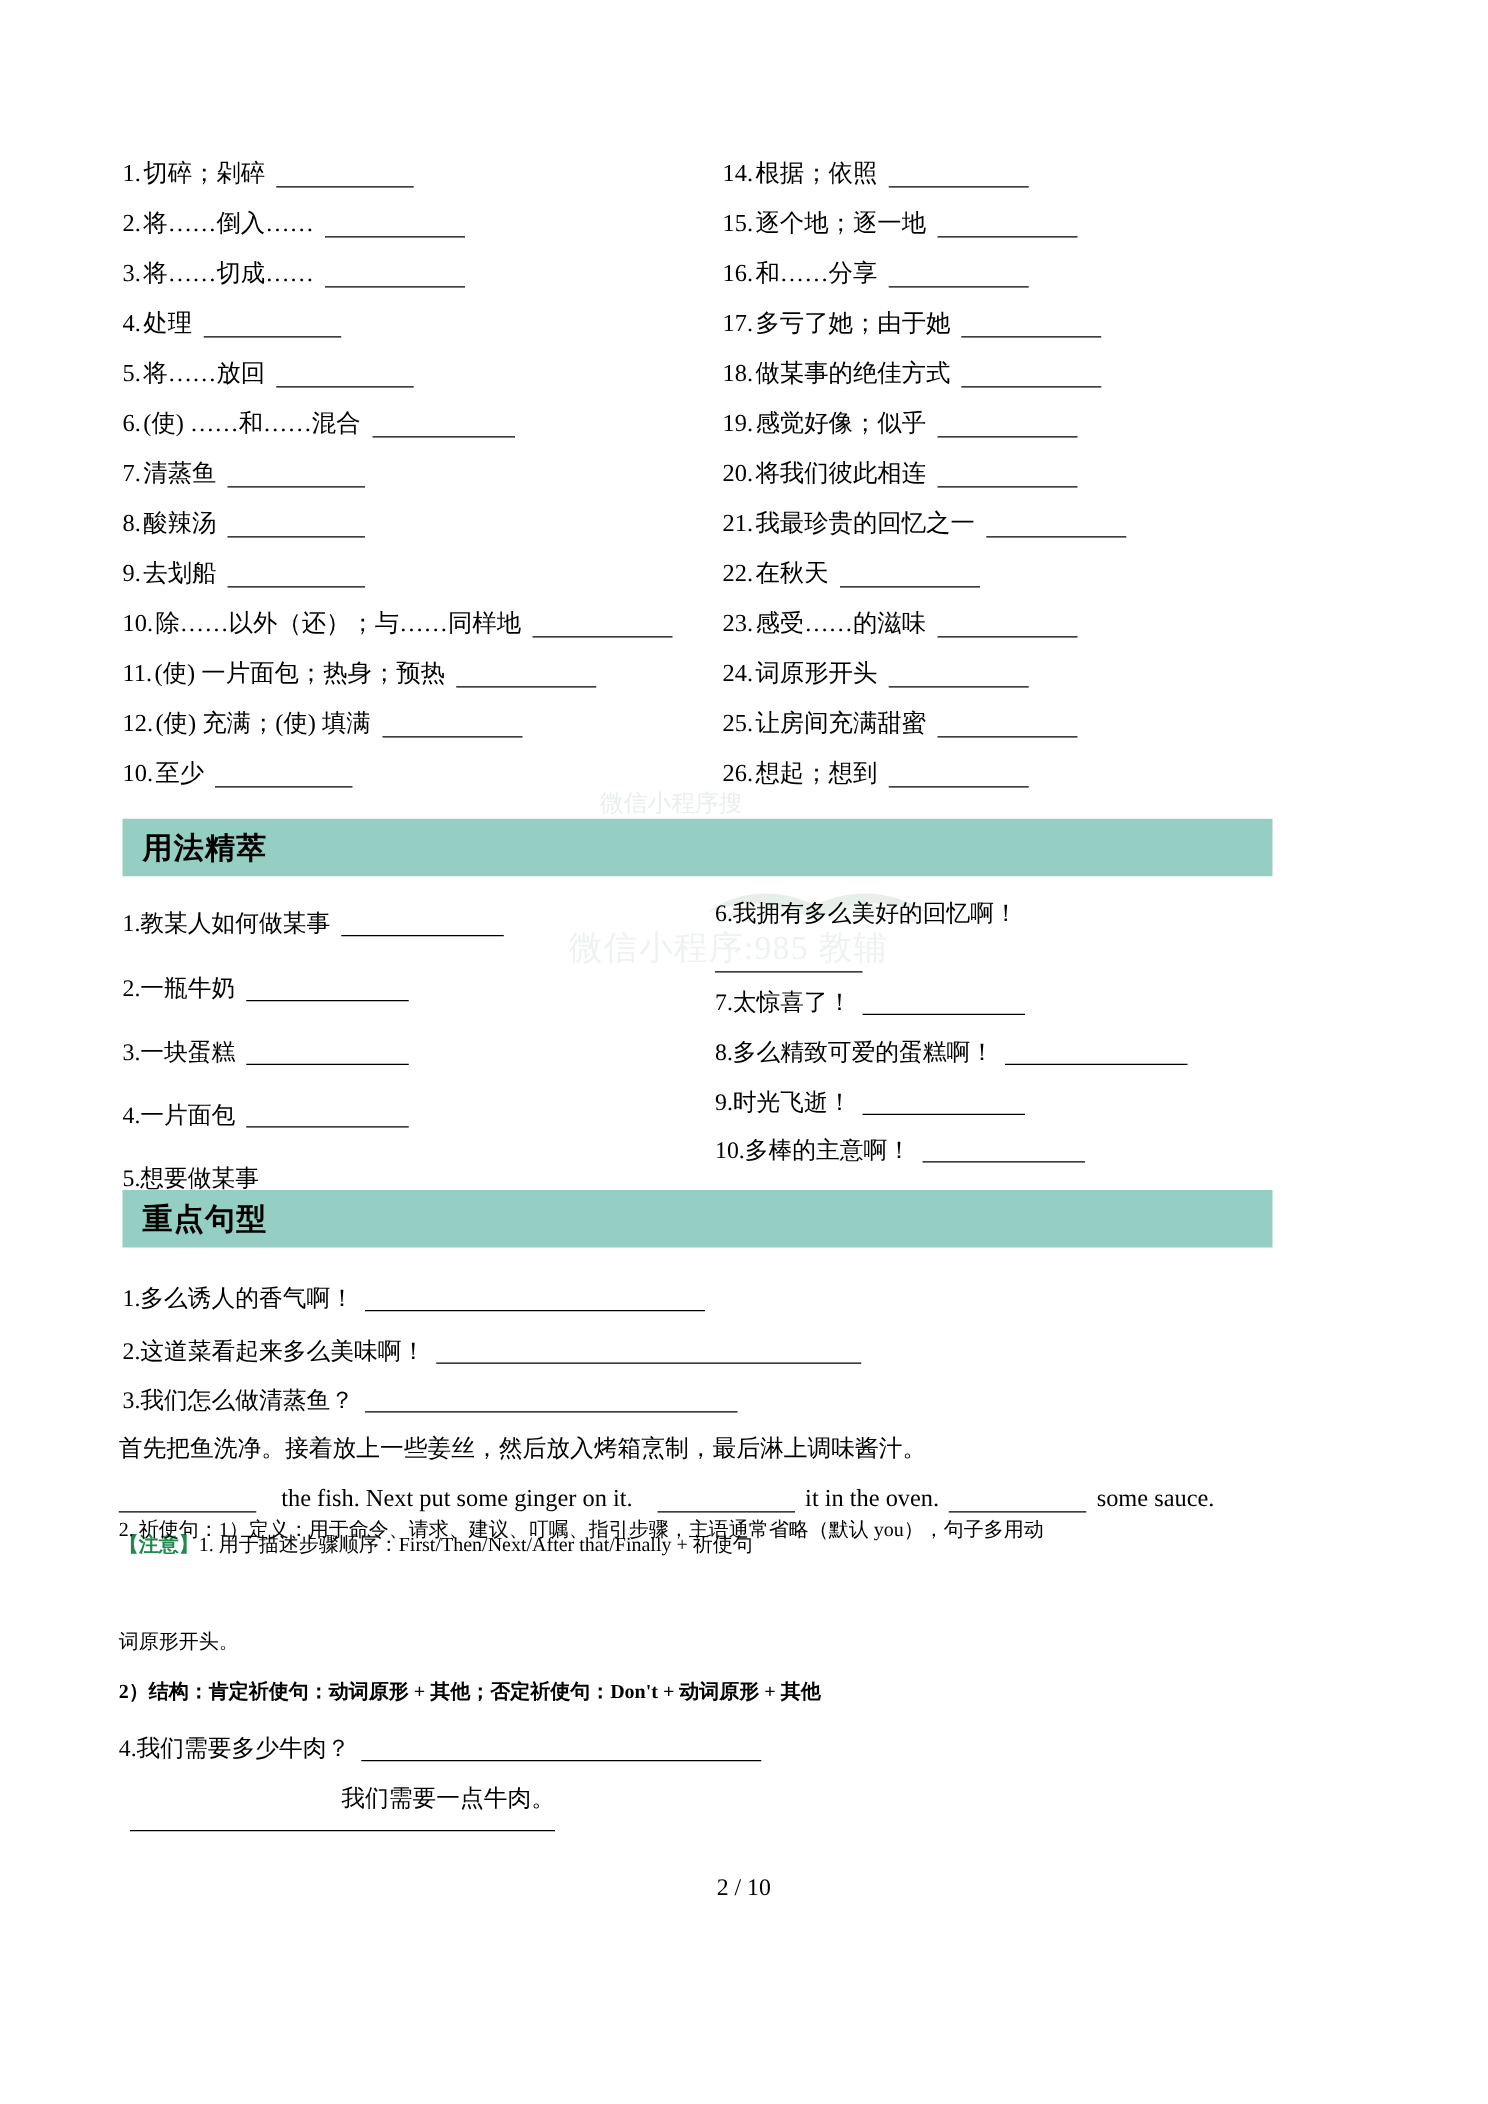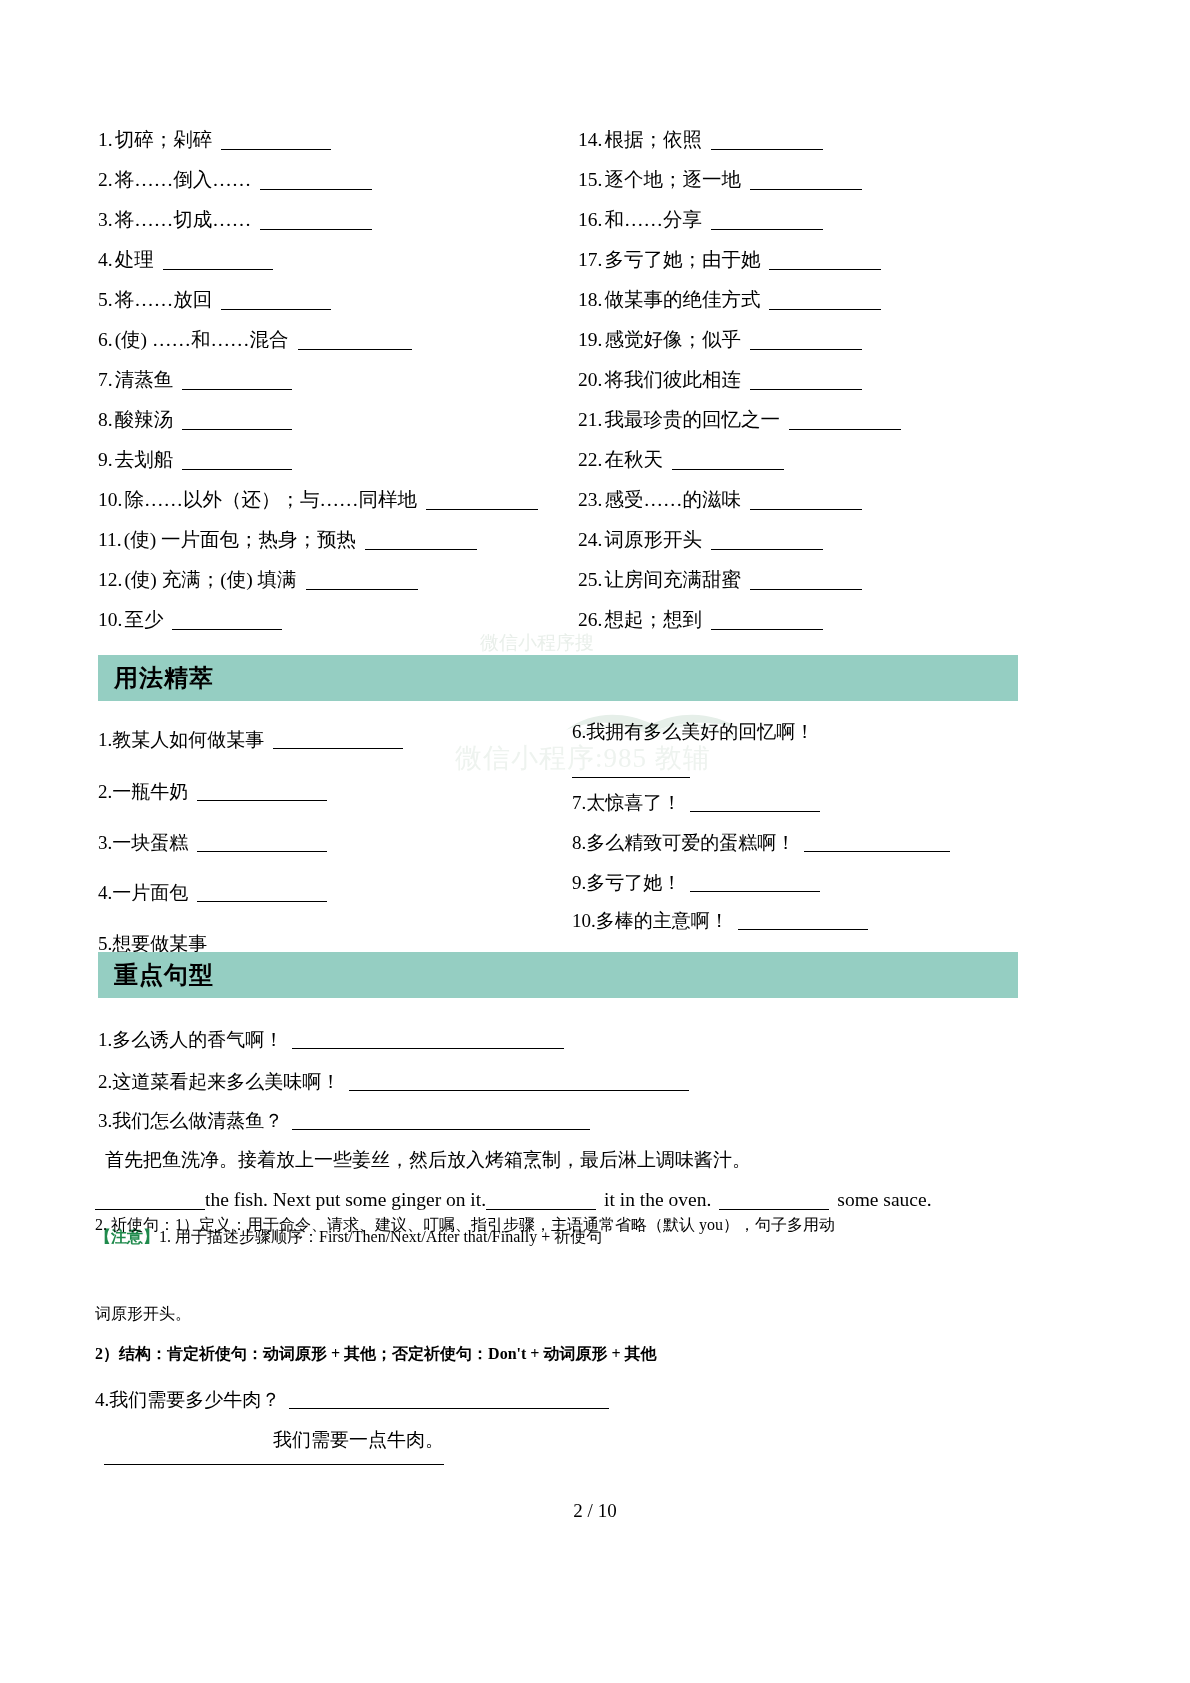--- a/index.html
+++ b/index.html
@@ -320,21 +320,21 @@
     <span class="txt">太惊喜了！</span>
     <span class="blank" style="width:130px"></span>
   </div>
   <div class="uitem" style="left:572px; top:833px;">
     <span class="num">8.</span>
     <span class="txt">多么精致可爱的蛋糕啊！</span>
     <span class="blank" style="width:146px"></span>
   </div>
   <div class="uitem" style="left:572px; top:873px;">
     <span class="num">9.</span>
-    <span class="txt">多亏了她！</span>
+    <span class="txt">时光飞逝！</span>
     <span class="blank" style="width:130px"></span>
   </div>
   <div class="uitem" style="left:572px; top:911px;">
     <span class="num">10.</span>
     <span class="txt">多棒的主意啊！</span>
     <span class="blank" style="width:130px"></span>
   </div>
 
   <div class="secbar" style="top:952px;">
     <span class="sectitle">重点句型</span>
@@ -349,25 +349,25 @@
     <span class="num">2.</span>
     <span class="txt">这道菜看起来多么美味啊！</span>
     <span class="blank" style="width:340px"></span>
   </div>
   <div class="pitem" style="left:98px; top:1111px;">
     <span class="num">3.</span>
     <span class="txt">我们怎么做清蒸鱼？</span>
     <span class="blank" style="width:298px"></span>
   </div>
 
-  <div class="para" style="left:95px; top:1150px;margin-left:10px;">首先把鱼洗净。接着放上一些姜丝，然后放入烤箱烹制，最后淋上调味酱汁。</div>
+  <div class="para" style="left:95px; top:1150px;">首先把鱼洗净。接着放上一些姜丝，然后放入烤箱烹制，最后淋上调味酱汁。</div>
 
   <div class="enline" style="left:95px; top:1190px;">
     <span class="blank" style="width:110px"></span>
-    <span style="margin:0 0">the fish. Next put some ginger on it.</span>
+    <span style="margin:0 20px">the fish. Next put some ginger on it.</span>
     <span class="blank" style="width:110px"></span>
     <span style="margin:0 8px">it in the oven.</span>
     <span class="blank" style="width:110px"></span>
     <span style="margin:0 8px">some sauce.</span>
   </div>
 
   <div class="noteline" style="left:95px; top:1228px;">
     <span class="note-label">【注意】</span><span>1. 用于描述步骤顺序：First/Then/Next/After that/Finally +  祈使句</span>
   </div>
   <div class="noteline" style="left:95px; top:1216px;">2.  祈使句：1）定义：用于命令、请求、建议、叮嘱、指引步骤，主语通常省略（默认 you），句子多用动</div>

